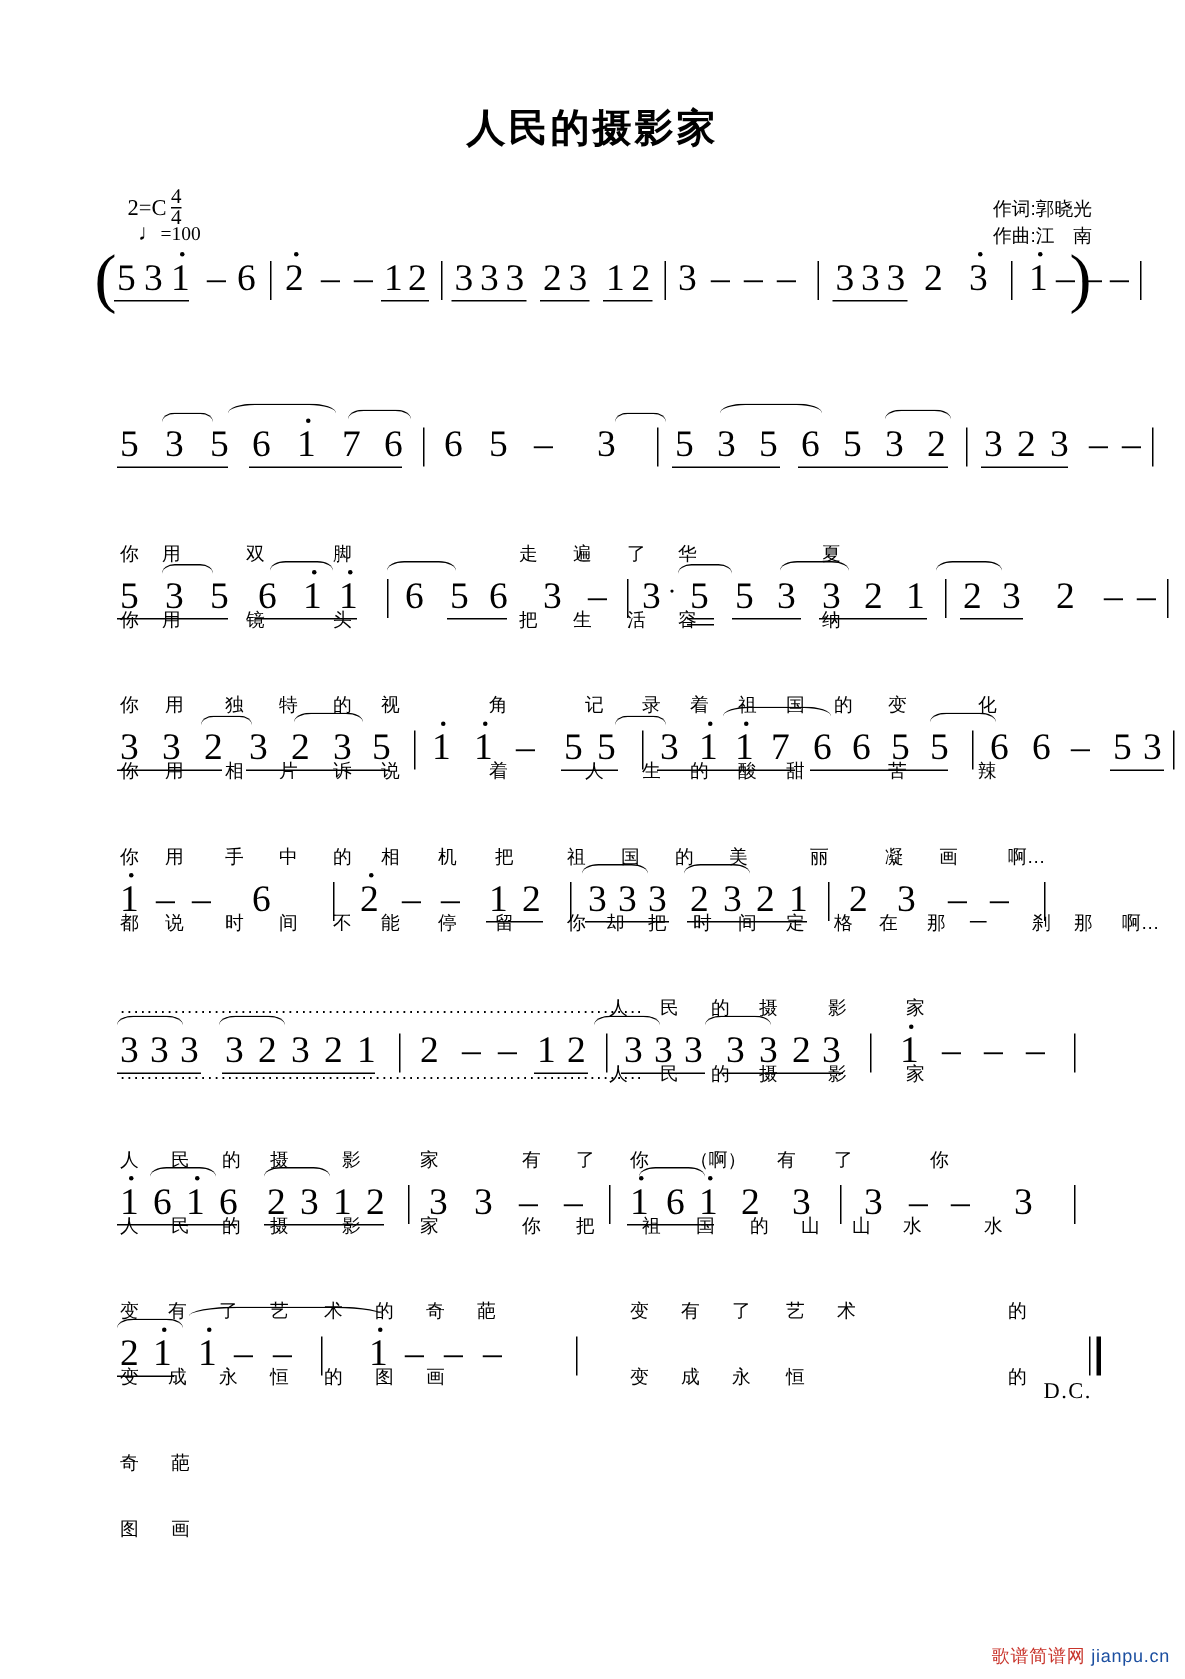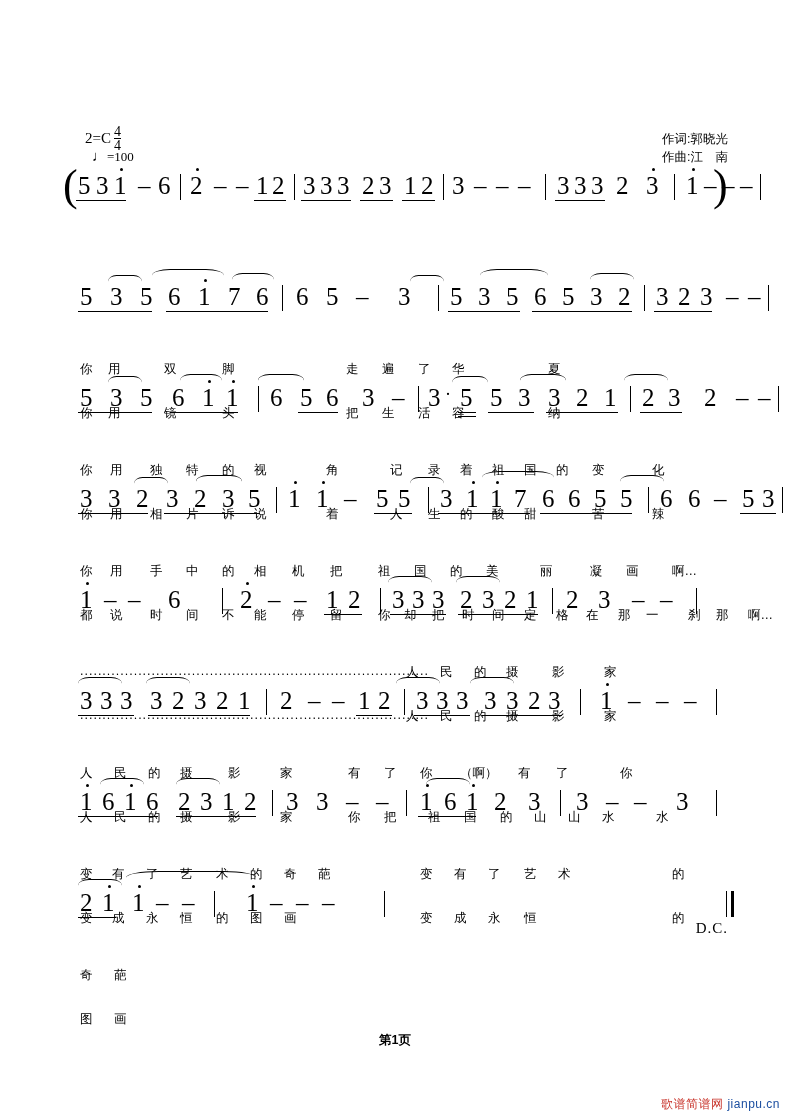--- a/index.html
+++ b/index.html
@@ -124,20 +124,21 @@
     color:#c8342b;
     letter-spacing:0.5px;
   }
   .watermark .blue{color:#1c4fa0;}
 </style>
 </head>
 <body>
 
 <div class="page">
 
+  <div class="title">人民的摄影家</div>
 
   <div class="key-sig">
     <span>2=C</span><span class="meter"><span class="num">4</span><span class="den">4</span></span>
   </div>
   <div class="tempo">
     <span class="q">♩</span><span>=100</span>
   </div>
 
   <div class="credits">
     <div>作词:郭晓光</div>
@@ -660,20 +661,19 @@
         <span style="left:114px;">葩</span>
     </div>
     <div class="lyric" style="top:66px;">
       <span style="left:80px;">图</span>
         <span style="left:114px;">画</span>
     </div>
   </div>
 
   <div class="dc">D.C.</div>
 
-  <div class="footer">第1页</div>
 
   <div class="watermark">
     <span>歌谱简谱网</span>
     <span class="blue">jianpu.cn</span>
   </div>
 
 </div>
 
 </body></html>

